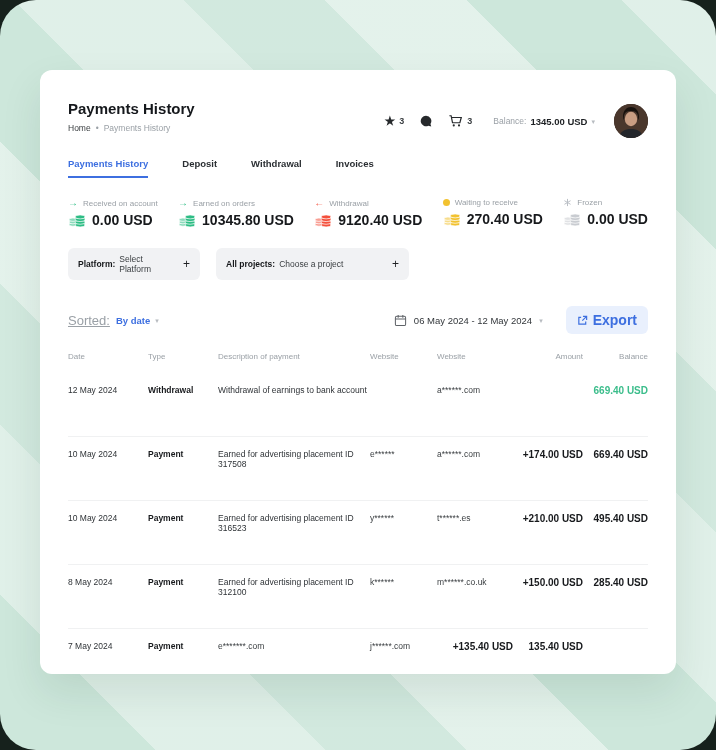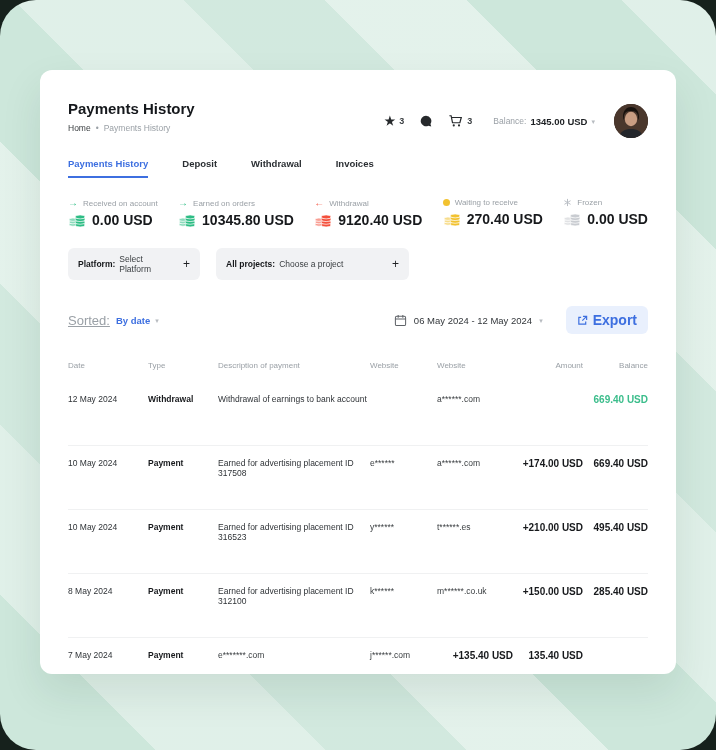--- a/index.html
+++ b/index.html
@@ -64,21 +64,21 @@
   .toolbar{margin-top:26px;display:flex;align-items:center;}
   .sorted-label{font-size:13px;color:#9aa0a6;text-decoration:underline;}
   .sorted-value{font-size:9.5px;color:#3d6fe0;font-weight:bold;margin-left:6px;}
   .toolbar .right{margin-left:auto;display:flex;align-items:center;gap:7px;}
   .daterange{display:flex;align-items:center;gap:7px;cursor:pointer;}
   .date-text{font-size:9.5px;color:#33373b;}
   .export-btn{margin-left:16px;display:flex;align-items:center;gap:5px;background:#e9f0fd;border:none;
         color:#3d6fe0;font-size:14px;font-weight:bold;padding:6px 11px;border-radius:6px;cursor:pointer;
         font-family:"Liberation Sans", sans-serif;}
   
-  .table{margin-top:27px;}
+  .table{margin-top:18px;}
   .thead,.trow{display:grid;grid-template-columns:80px 70px 152px 67px 76px 70px 1fr;align-items:start;}
   .thead{font-size:8px;color:#9aa0a6;padding-bottom:12px;}
   .thead .h-amount{text-align:right;}
   .thead .h-balance{text-align:right;}
   .trow{height:64px;box-sizing:border-box;padding-top:12px;font-size:8.5px;color:#2f3337;border-bottom:1px solid #f0f1f2;}
   .trow:last-child{border-bottom:none;}
   .c-type{font-weight:bold;color:#17191c;}
   .c-web{color:#3c4043;}
   .c-amount{text-align:right;font-weight:bold;font-size:10px;color:#17191c;}
   .c-balance{text-align:right;font-weight:bold;font-size:10px;color:#17191c;}

